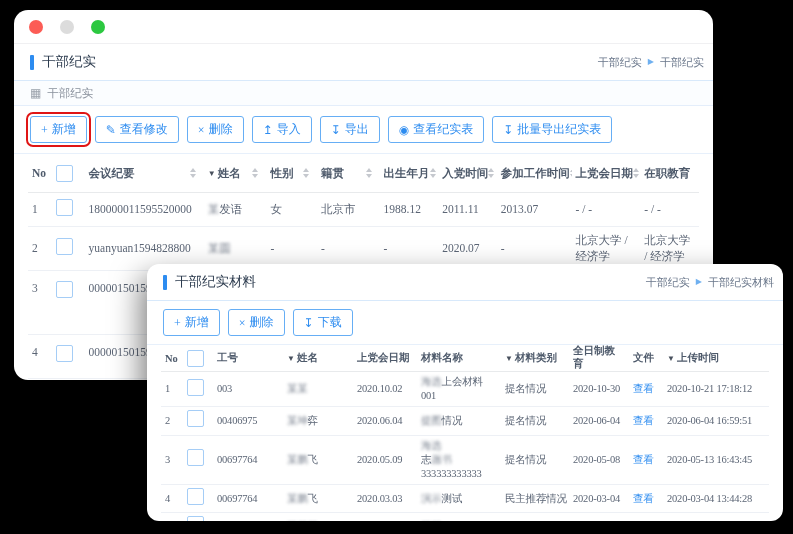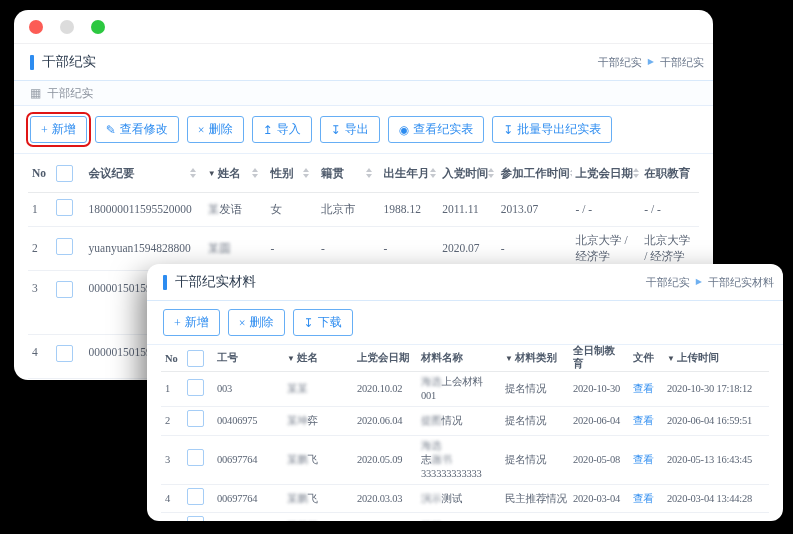--- a/index.html
+++ b/index.html
@@ -388,21 +388,21 @@
         <tr>
           <td><span>1</span></td>
           <td><span class="cb"></span></td>
           <td><span>003</span></td>
           <td><span class="blur">某某</span></td>
           <td><span>2020.10.02</span></td>
           <td><span class="blur">海选</span><span>上会材料001</span></td>
           <td><span>提名情况</span></td>
           <td><span>2020-10-30</span></td>
           <td><a class="link">查看</a></td>
-          <td><span>2020-10-30 17:18:12</span></td>
+          <td><span>2020-10-21 17:18:12</span></td>
         </tr>
         <tr>
           <td><span>2</span></td>
           <td><span class="cb"></span></td>
           <td><span>00406975</span></td>
           <td><span class="blur">某坤</span><span>弈</span></td>
           <td><span>2020.06.04</span></td>
           <td><span class="blur">提图</span><span>情况</span></td>
           <td><span>提名情况</span></td>
           <td><span>2020-06-04</span></td>

